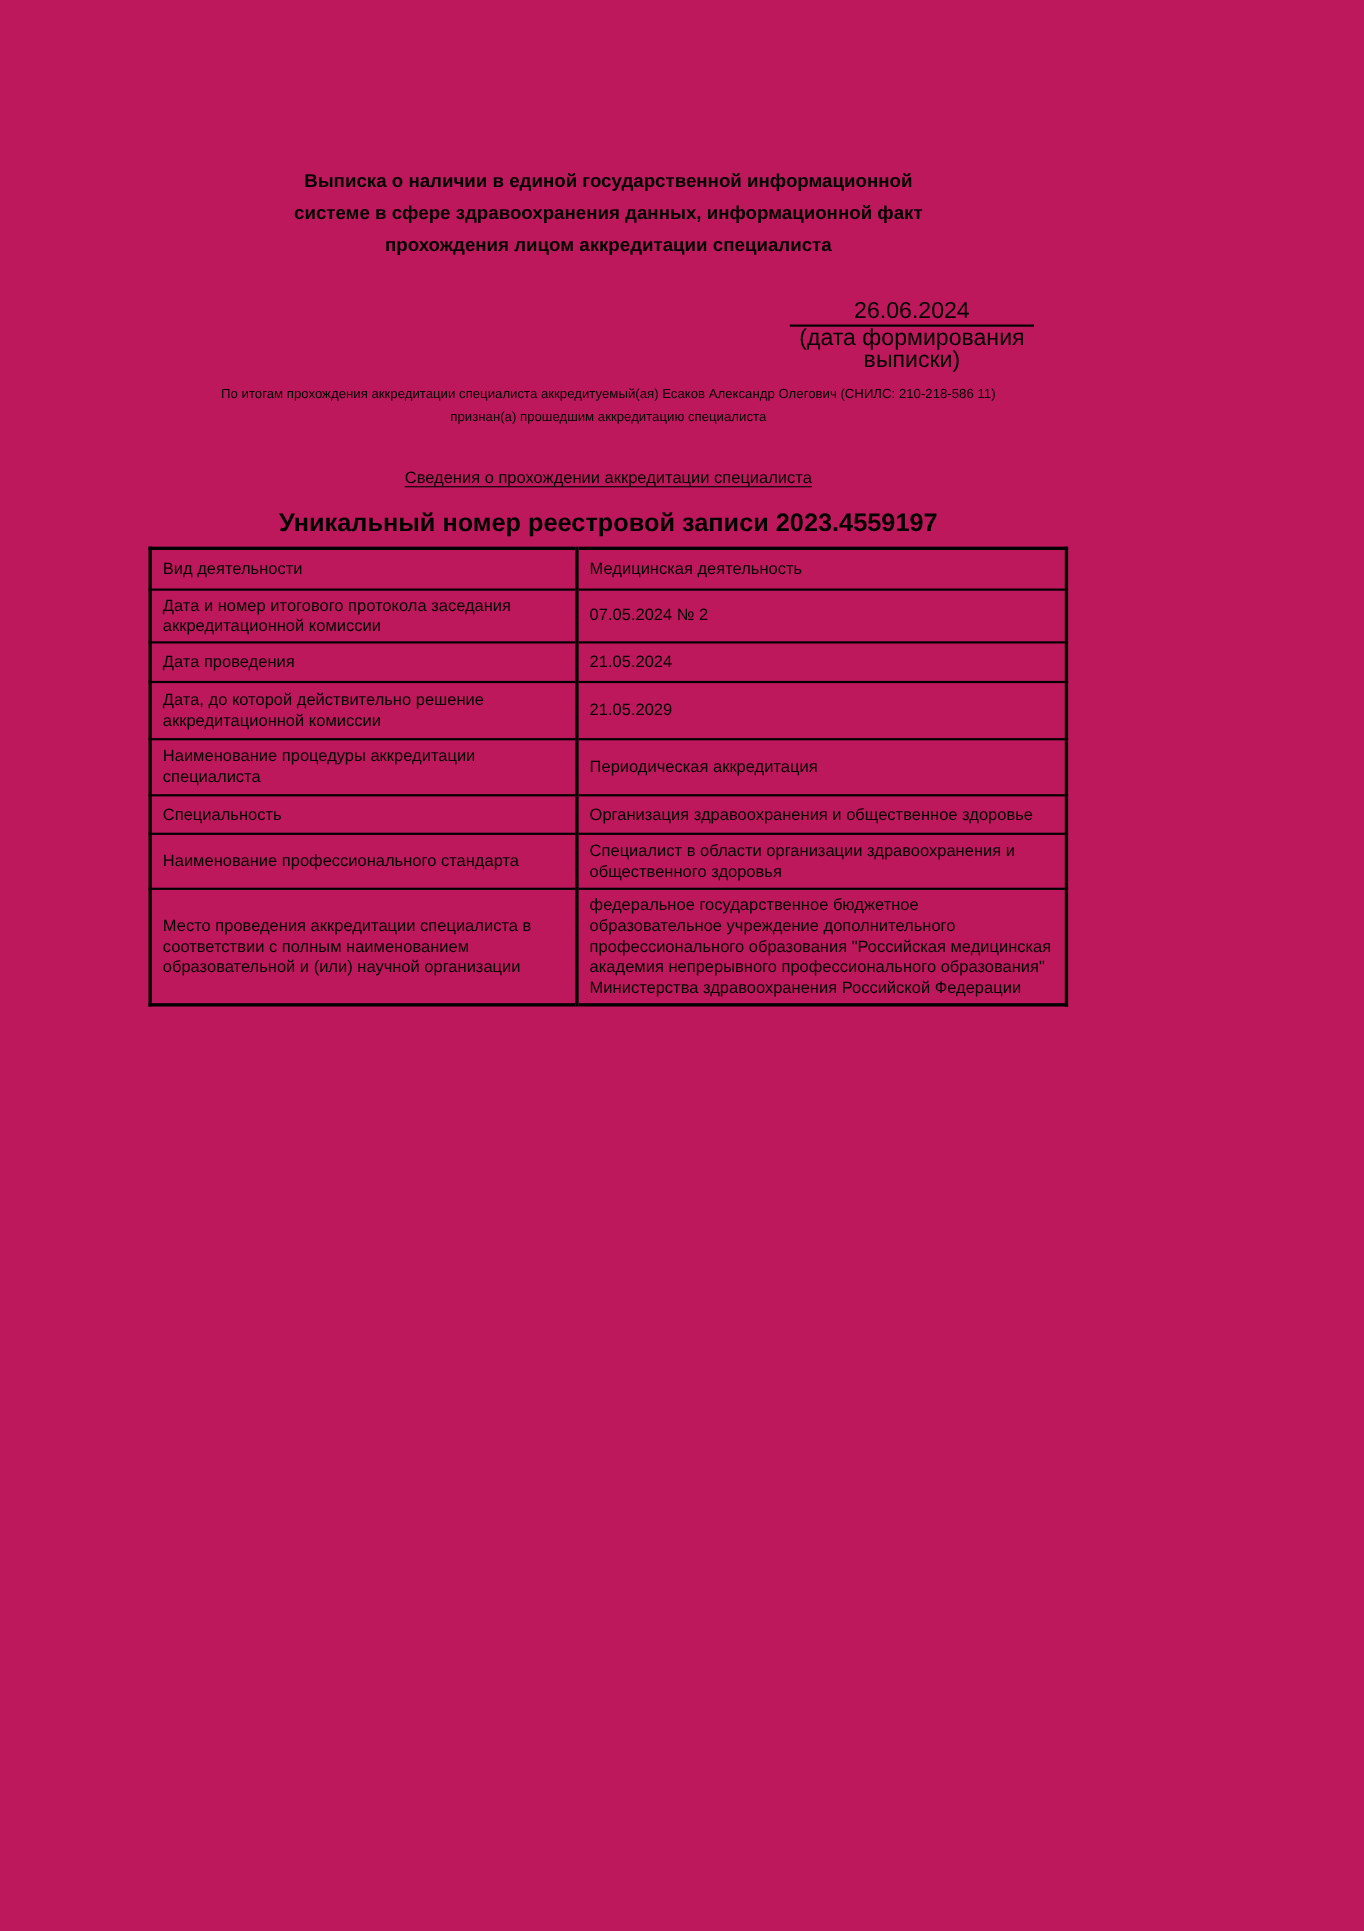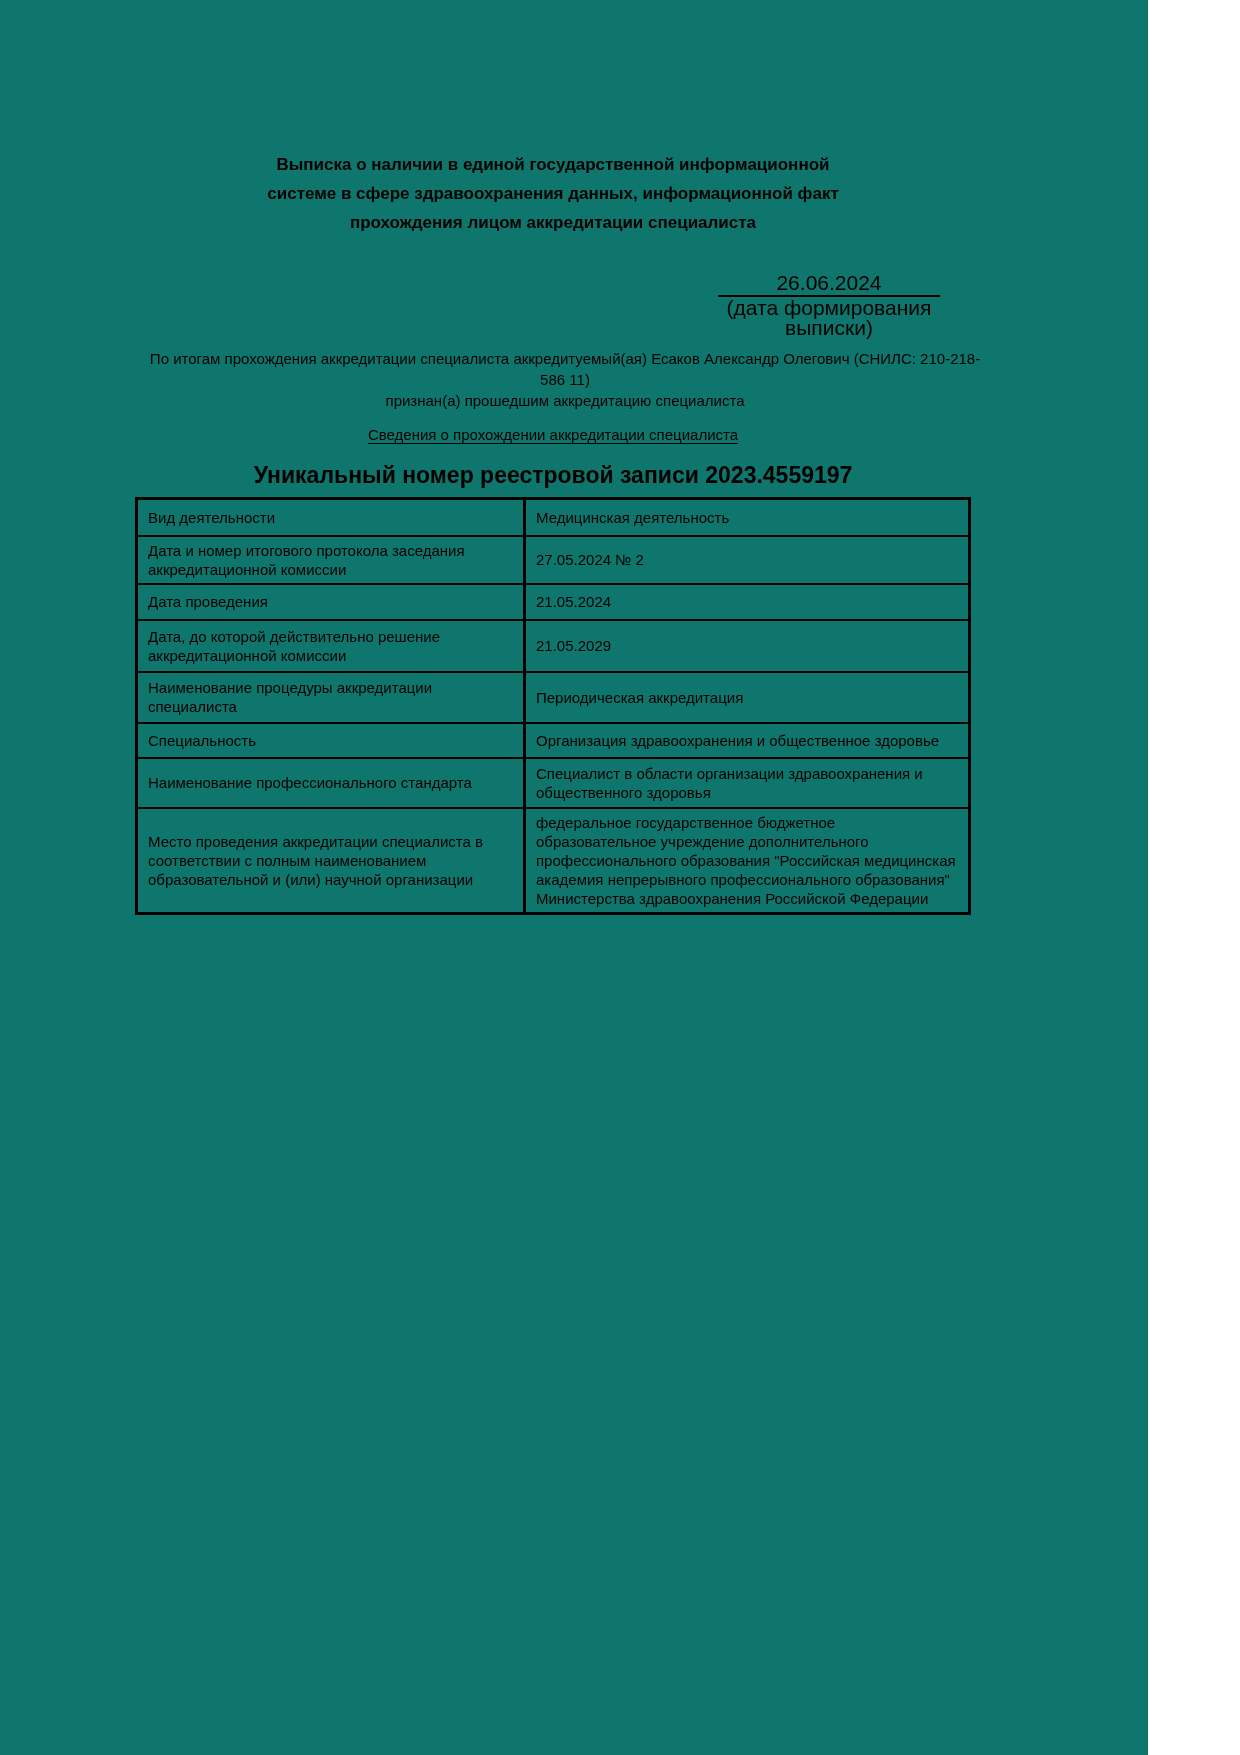--- a/index.html
+++ b/index.html
@@ -7,22 +7,22 @@
   body {
     width: 1240px;
     height: 1755px;
     position: relative;
     font-family: "Liberation Sans", sans-serif;
     color: #000000;
   }
   .page {
     position: absolute;
     left: 0; top: 0;
-    width: 1148px; height: 1755px;
-    background: #0f766e;
+    width: 1240px; height: 1755px;
+    background: #be185d;
   }
   .content {
     position: absolute;
     left: 135px;
     top: 0;
     width: 836px;
   }
   .doc-title {
     position: absolute;
     top: 150px;
@@ -50,23 +50,22 @@
   .date-caption {
     display: block;
     padding-top: 1px;
   }
   .intro {
     position: absolute;
     top: 348px;
     left: 0;
     width: 100%;
     text-align: center;
-    font-size: 15px;
+    font-size: 12px;
     line-height: 21px;
-    margin-left: 12px;
   }
   .section-header {
     position: absolute;
     top: 426px;
     left: 0;
     width: 100%;
     text-align: center;
     font-size: 15px;
   }
   .section-header span {
@@ -142,21 +141,21 @@
     <div class="subtitle">Уникальный номер реестровой записи 2023.4559197</div>
 
     <table class="acc-table">
       <tbody>
         <tr class="r2">
           <td class="label-cell">Вид деятельности</td>
           <td class="value-cell">Медицинская деятельность</td>
         </tr>
         <tr class="r3">
           <td class="label-cell">Дата и номер итогового протокола заседания аккредитационной комиссии</td>
-          <td class="value-cell">27.05.2024 № 2</td>
+          <td class="value-cell">07.05.2024 № 2</td>
         </tr>
         <tr class="r4">
           <td class="label-cell">Дата проведения</td>
           <td class="value-cell">21.05.2024</td>
         </tr>
         <tr class="r5">
           <td class="label-cell">Дата, до которой действительно решение аккредитационной комиссии</td>
           <td class="value-cell">21.05.2029</td>
         </tr>
         <tr class="r6">

